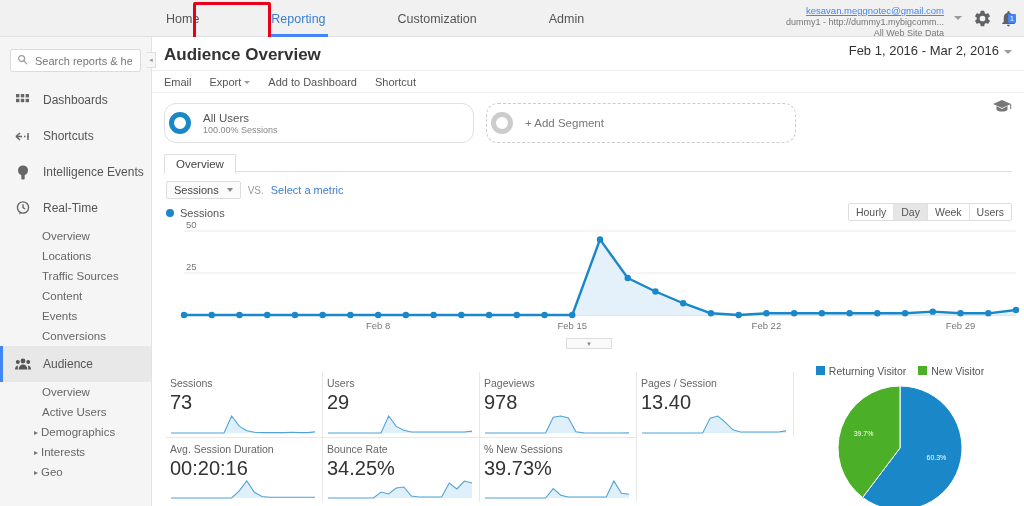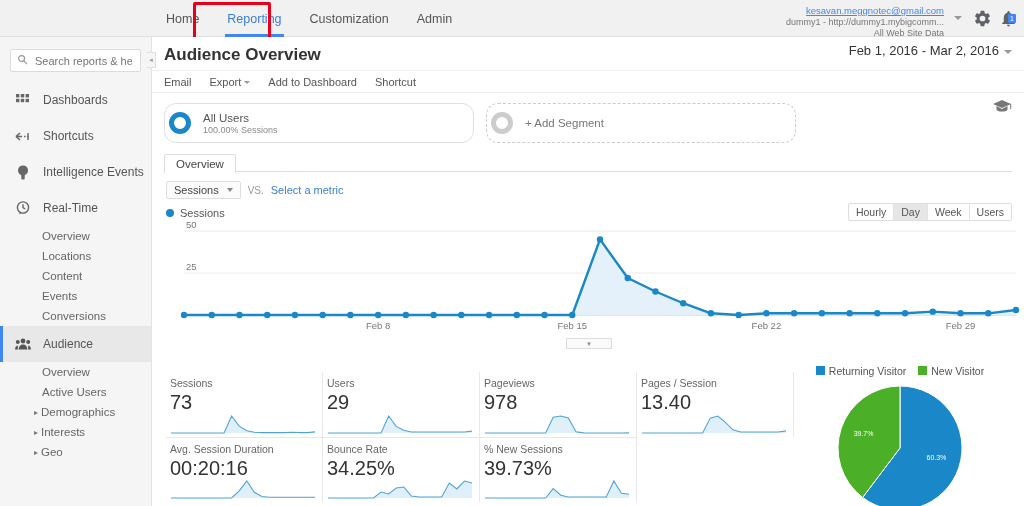--- a/index.html
+++ b/index.html
@@ -11,21 +11,21 @@
     -webkit-font-smoothing:antialiased;
   }
   
   .topbar { position:absolute; left:0; top:0; width:1024px; height:37px;
             background:#f1f1f1; border-bottom:1px solid #e0e0e0; }
   .logo-wrap { position:absolute; left:16px; top:9px; display:flex; align-items:center; gap:6px; }
   .logo-mark { width:17px; height:17px; background:#f90; position:relative; border-radius:1px; overflow:hidden; }
   .logo-mark svg { display:block; }
   .logo-text { font-size:14px; color:#444; letter-spacing:-0.2px; white-space:nowrap;}
   .logo-text b { font-weight:bold; }
-  .nav { position:absolute; left:152px; top:0; height:37px; display:flex; align-items:stretch; }
+  .nav { position:absolute; left:152px; top:0; height:37px; display:flex; align-items:stretch;gap:44px; }
   .nav a { display:flex; align-items:center; padding:0 14px; font-size:12.5px; color:#555;
            text-decoration:none; position:relative; }
   .nav a.active { color:#3c7fd0; }
   .nav a.active::after { content:""; position:absolute; left:12px; right:12px; bottom:0;
                          height:3px; background:#4285f4; }
   .redbox { position:absolute; left:193px; top:2px; width:78px; height:38px;
             border:3px solid #e8001b; border-radius:2px; pointer-events:none; }
   .acct { position:absolute; right:80px; top:5px; text-align:right; line-height:1.25; }
   .acct .mail { font-size:9.5px; color:#4285f4; text-decoration:underline; }
   .acct .prop, .acct .view { font-size:9px; color:#777; }
@@ -214,20 +214,21 @@
         <circle cx="7" cy="6.5" r="5.6"></circle>
           <path d="M7 3.3 V6.6 L9.2 8"></path>
         <path d="M4 11 L3 13.4 L5.6 11.8" fill="#666" stroke="none"></path>
       </svg>
     </span>
     <span>Real-Time</span>
   </div>
 
   <div class="sub-item">Overview</div>
   <div class="sub-item">Locations</div>
+  <div class="sub-item">Traffic Sources</div>
   <div class="sub-item">Content</div>
   <div class="sub-item">Events</div>
   <div class="sub-item">Conversions</div>
 
   <div class="side-item sel">
     <span class="ico">
       <svg width="16" height="12" viewBox="0 0 16 12" fill="#555">
         <circle cx="8" cy="3" r="2.4"></circle>
           <circle cx="2.8" cy="4" r="2"></circle>
           <circle cx="13.2" cy="4" r="2"></circle>

